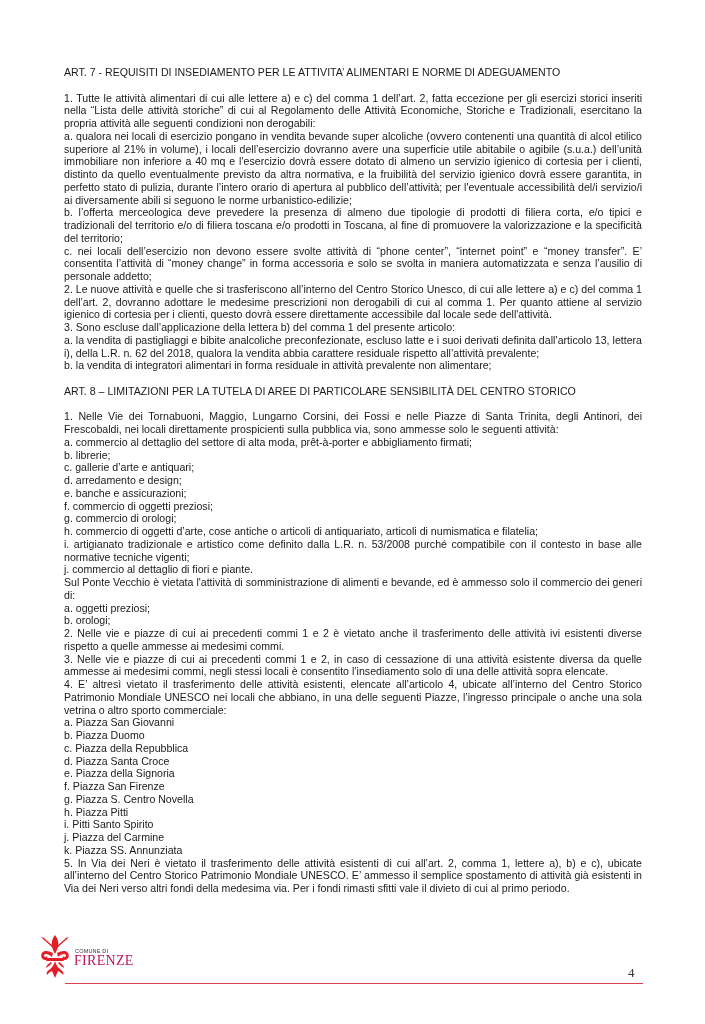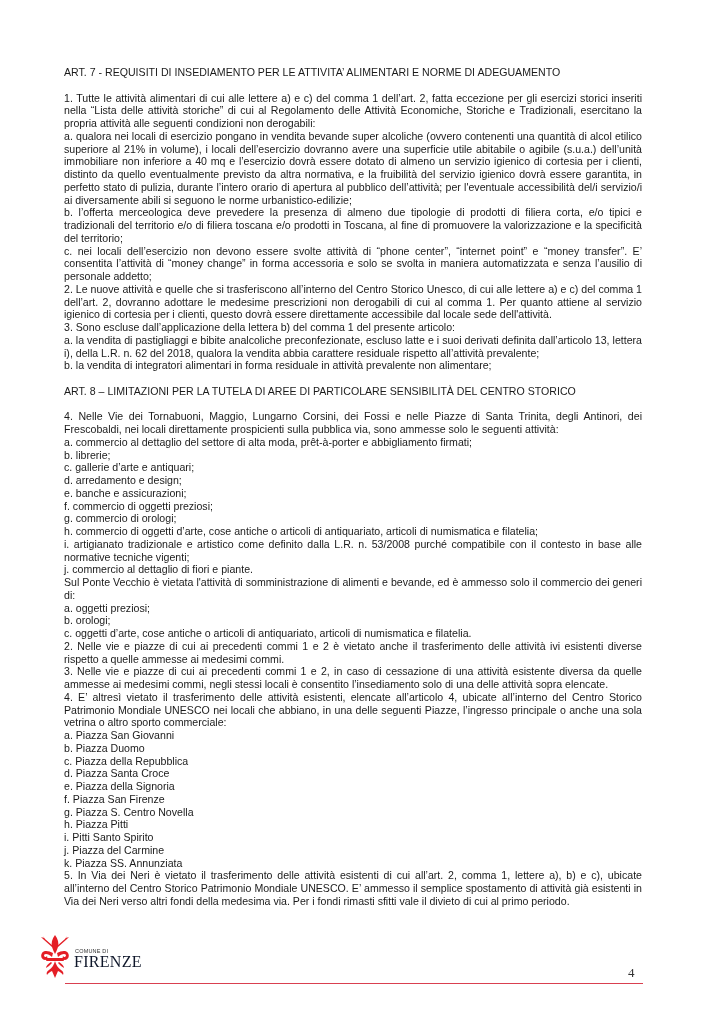--- a/index.html
+++ b/index.html
@@ -21,21 +21,21 @@
   .footer-logo {
     position: absolute; left: 38px; top: 933px; width: 100px; height: 46px;
   }
   .logo-text-small {
     position: absolute; left: 37px; top: 15px;
     font-family: "Liberation Sans", sans-serif; font-size: 5.5px; letter-spacing: 0.2px; color: #333;
     white-space: nowrap;
   }
   .logo-text-big {
     position: absolute; left: 36px; top: 20px;
-    font-family: "Liberation Serif", serif; font-size: 16px; letter-spacing: 0.3px; color: #0f172a;
+    font-family: "Liberation Serif", serif; font-size: 14px; letter-spacing: 0.3px; color: #be185d;
     white-space: nowrap;
   }
   .footer-line {
     position: absolute; left: 65px; top: 983px; width: 578px; height: 1px; background: #d94050;
   }
   .page-number {
     position: absolute; left: 628px; top: 965px;
     font-family: "Liberation Serif", serif; font-size: 13px; color: #333;
   }
 </style>
@@ -54,35 +54,34 @@
       <p class="para">2. Le nuove attività e quelle che si trasferiscono all’interno del Centro Storico Unesco, di cui alle lettere a) e c) del comma 1 dell’art. 2, dovranno adottare le medesime prescrizioni non derogabili di cui al comma 1. Per quanto attiene al servizio igienico di cortesia per i clienti, questo dovrà essere direttamente accessibile dal locale sede dell'attività.</p>
       <p class="para">3. Sono escluse dall’applicazione della lettera b) del comma 1 del presente articolo:</p>
       <p class="para">a. la vendita di pastigliaggi e bibite analcoliche preconfezionate, escluso latte e i suoi derivati definita dall’articolo 13, lettera i), della L.R. n. 62 del 2018, qualora la vendita abbia carattere residuale rispetto all’attività prevalente;</p>
       <p class="para">b. la vendita di integratori alimentari in forma residuale in attività prevalente non alimentare;</p>
     </section>
     <div class="spacer"></div>
     <section>
       <h2 class="art-title">ART. 8 – LIMITAZIONI PER LA TUTELA DI AREE DI PARTICOLARE SENSIBILITÀ DEL CENTRO STORICO</h2>
       <div class="spacer"></div>
       <div id="art8-paras">
-          <p class="para">4. Nelle Vie dei Tornabuoni, Maggio, Lungarno Corsini, dei Fossi e nelle Piazze di Santa Trinita, degli Antinori, dei Frescobaldi, nei locali direttamente prospicienti sulla pubblica via, sono ammesse solo le seguenti attività:</p>
+          <p class="para">1. Nelle Vie dei Tornabuoni, Maggio, Lungarno Corsini, dei Fossi e nelle Piazze di Santa Trinita, degli Antinori, dei Frescobaldi, nei locali direttamente prospicienti sulla pubblica via, sono ammesse solo le seguenti attività:</p>
           <p class="para">a. commercio al dettaglio del settore di alta moda, prêt-à-porter e abbigliamento firmati;</p>
           <p class="para">b. librerie;</p>
           <p class="para">c. gallerie d’arte e antiquari;</p>
           <p class="para">d. arredamento e design;</p>
           <p class="para">e. banche e assicurazioni;</p>
           <p class="para">f. commercio di oggetti preziosi;</p>
           <p class="para">g. commercio di orologi;</p>
           <p class="para">h. commercio di oggetti d’arte, cose antiche o articoli di antiquariato, articoli di numismatica e filatelia;</p>
           <p class="para">i. artigianato tradizionale e artistico come definito dalla L.R. n. 53/2008 purché compatibile con il contesto in base alle normative tecniche vigenti;</p>
           <p class="para">j. commercio al dettaglio di fiori e piante.</p>
           <p class="para">Sul Ponte Vecchio è vietata l'attività di somministrazione di alimenti e bevande, ed è ammesso solo il commercio dei generi di:</p>
           <p class="para">a. oggetti preziosi;</p>
           <p class="para">b. orologi;</p>
-          <p class="para">c. oggetti d’arte, cose antiche o articoli di antiquariato, articoli di numismatica e filatelia.</p>
           <p class="para">2. Nelle vie e piazze di cui ai precedenti commi 1 e 2 è vietato anche il trasferimento delle attività ivi esistenti diverse rispetto a quelle ammesse ai medesimi commi.</p>
           <p class="para">3. Nelle vie e piazze di cui ai precedenti commi 1 e 2, in caso di cessazione di una attività esistente diversa da quelle ammesse ai medesimi commi, negli stessi locali è consentito l’insediamento solo di una delle attività sopra elencate.</p>
           <p class="para">4. E’ altresì vietato il trasferimento delle attività esistenti, elencate all’articolo 4, ubicate all’interno del Centro Storico Patrimonio Mondiale UNESCO nei locali che abbiano, in una delle seguenti Piazze, l’ingresso principale o anche una sola vetrina o altro sporto commerciale:</p>
           <p class="para">a. Piazza San Giovanni</p>
           <p class="para">b. Piazza Duomo</p>
           <p class="para">c. Piazza della Repubblica</p>
           <p class="para">d. Piazza Santa Croce</p>
           <p class="para">e. Piazza della Signoria</p>
           <p class="para">f. Piazza San Firenze</p>
           <p class="para">g. Piazza S. Centro Novella</p>

